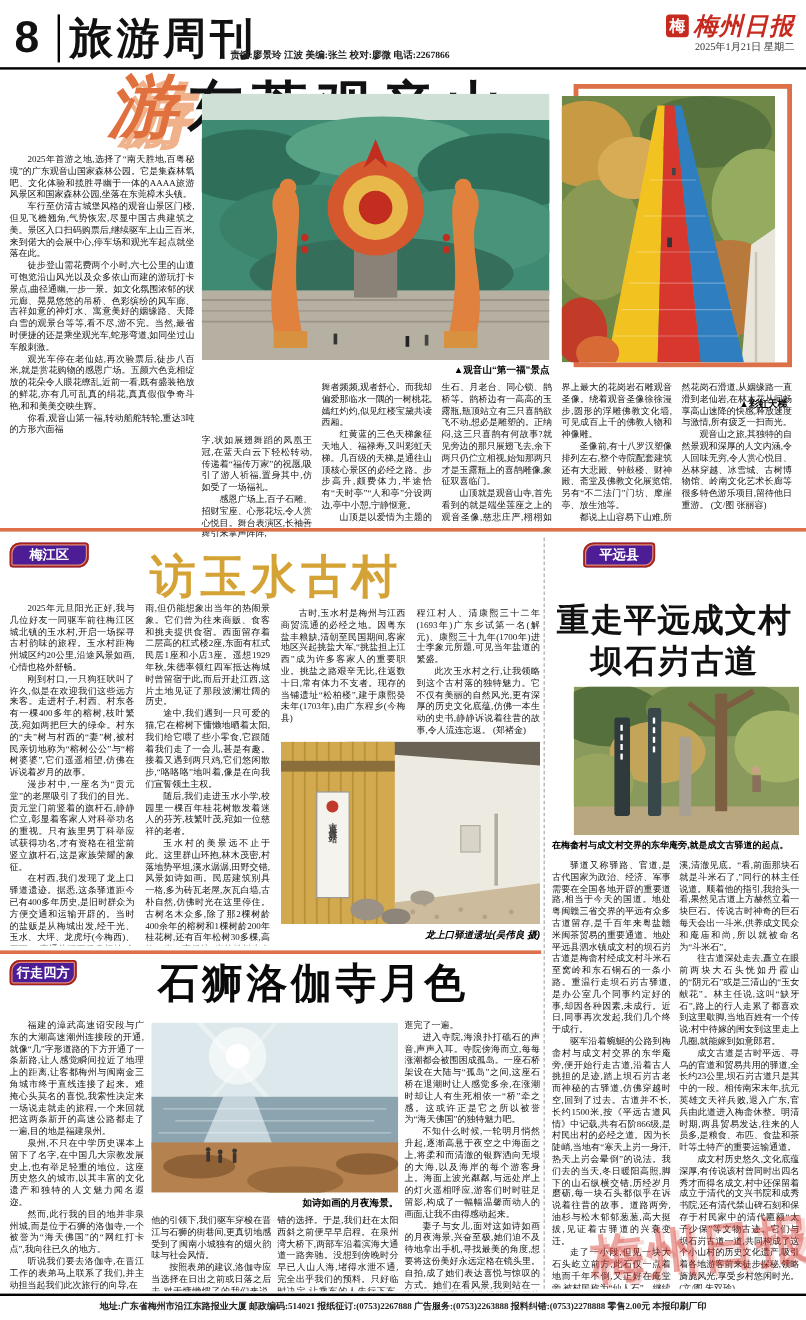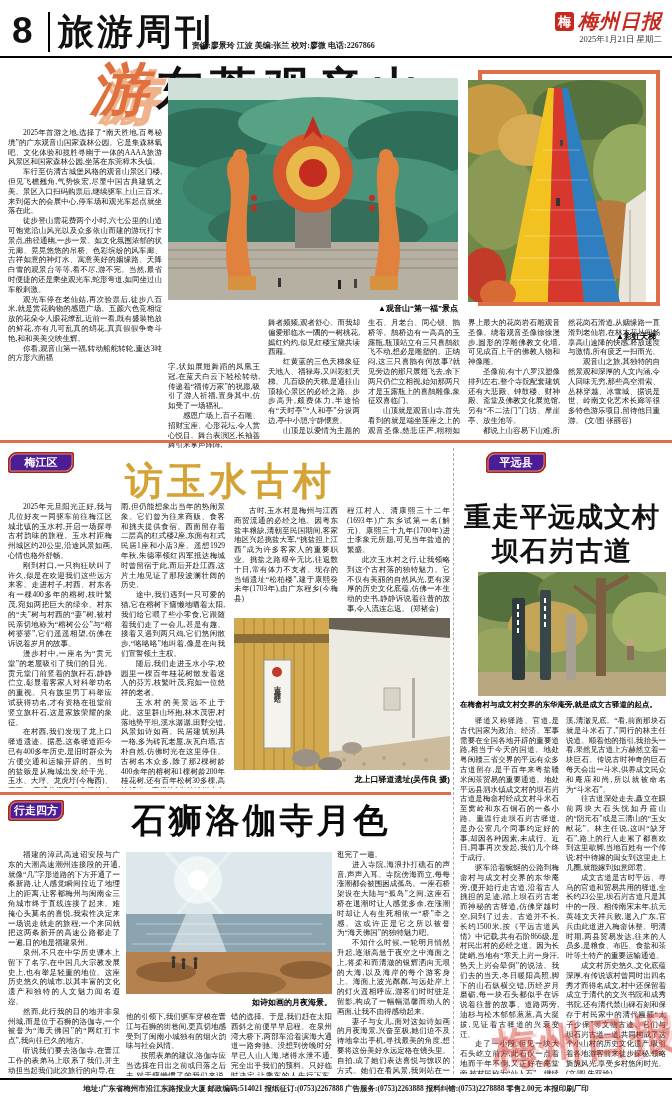--- a/index.html
+++ b/index.html
@@ -152,21 +152,21 @@
       <p>生石、月老台、同心锁、鹊桥等。鹊桥边有一高高的玉露瓶,瓶顶站立有三只喜鹊欲飞不动,想必是雕塑的。正纳闷,这三只喜鹊有何故事?就见旁边的那只展翅飞去,余下两只仍伫立相视,始知那两只才是玉露瓶上的喜鹊雕像,象征双喜临门。</p>
       <p>山顶就是观音山寺,首先看到的就是端坐莲座之上的观音圣像,慈悲庄严,栩栩如生,据说是世</p>
     </div>
   <div class="abs body cont" style="left:468px;top:318px;width:92px;height:118px;">
       <p>界上最大的花岗岩石雕观音圣像。绕着观音圣像徐徐漫步,圆形的浮雕佛教文化墙,可见成百上千的佛教人物和神像雕。</p>
       <p>圣像前,有十八罗汉塑像排列左右,整个寺院配套建筑还有大悲殿、钟鼓楼、财神殿、斋堂及佛教文化展览馆,另有“不二法门”门坊、摩崖亭、放生池等。</p>
       <p>都说上山容易下山难,所幸观音山有广东省内最长的一条天</p>
     </div>
   <div class="abs body cont" style="left:568px;top:318px;width:92px;height:118px;">
       <p>然花岗石滑道,从姻缘路一直滑到老仙岩,在林木花丛间畅享高山速降的快感,释放速度与激情,所有疲乏一扫而光。</p>
-      <p>观音山之旅,其独特的自然景观和深厚的人文内涵,令人回味无穷,那些高空滑索、丛林穿越、冰雪城、据说是世、岭南文化艺术长廊等很多特色游乐项目,留待他日重游。 (文/图 张丽容)</p>
+      <p>观音山之旅,其独特的自然景观和深厚的人文内涵,令人回味无穷,令人赏心悦目、丛林穿越、冰雪城、古树博物馆、岭南文化艺术长廊等很多特色游乐项目,留待他日重游。 (文/图 张丽容)</p>
     </div>
 
   <div class="abs rule-orange" style="left:0;top:440px;width:672px;height:3px;"></div>
   <div class="abs vdash" style="left:453px;top:448px;height:626px;width:0;"></div>
 
   <div class="abs badge" style="left:8px;top:452px;width:66px;height:21px;">梅江区</div>
   <div class="abs sec-title-gold" style="left:95px;top:462px;width:270px;">访玉水古村</div>
 
   <div class="abs body" style="left:8px;top:502px;width:104px;height:286px;">
       <p>2025年元旦阳光正好,我与几位好友一同驱车前往梅江区城北镇的玉水村,开启一场探寻古村韵味的旅程。玉水村距梅州城区约20公里,沿途风景如画,心情也格外舒畅。</p>
@@ -216,21 +216,21 @@
       <rect x="30" y="42" width="27" height="88" fill="#f5f3ee" stroke="#999" stroke-width="1"></rect>
       <circle cx="43" cy="54" r="5" fill="#c0392b"></circle>
       <ellipse cx="72" cy="140" rx="14" ry="9" fill="#9b9184"></ellipse>
       <ellipse cx="96" cy="146" rx="12" ry="7" fill="#8d857a"></ellipse>
       <ellipse cx="118" cy="130" rx="10" ry="6" fill="#a79d8f"></ellipse>
       <rect x="178" y="60" width="3" height="60" fill="#b3aca0"></rect>
       <rect x="150" y="70" width="16" height="22" fill="#d9d4c8" stroke="#b3aca0"></rect>
     </svg>
     <span class="sign-vert" style="left:38px;top:62px;">古道与古驿站</span>
   </div>
-  <div class="abs caption" style="left:234px;top:774px;width:216px;text-align:right;">龙上口驿道遗址(吴伟良 摄)</div>
+  <div class="abs caption" style="left:234px;top:774px;width:216px;text-align:right;font-style:italic;">龙上口驿道遗址(吴伟良 摄)</div>
 
   <div class="abs rule-orange" style="left:0;top:792px;width:451px;height:3px;"></div>
 
   <div class="abs badge" style="left:8px;top:800px;width:56px;height:21px;">行走四方</div>
   <div class="abs sec-title-black" style="left:96px;top:804px;width:330px;">石狮洛伽寺月色</div>
 
   <div class="abs body" style="left:8px;top:850px;width:112px;height:226px;">
       <p>福建的漳武高速诏安段与广东的大潮高速潮州连接段的开通,就像“几”字形道路的下方开通了一条新路,让人感觉瞬间拉近了地理上的距离,让客都梅州与闽南金三角城市终于直线连接了起来。难掩心头莫名的喜悦,我索性决定来一场说走就走的旅程,一个来回就把这两条新开的高速公路都走了一遍,目的地是福建泉州。</p>
       <p>泉州,不只在中学历史课本上留下了名字,在中国几大宗教发展史上,也有举足轻重的地位。这座历史悠久的城市,以其丰富的文化遗产和独特的人文魅力闻名遐迩。</p>
       <p>然而,此行我的目的地并非泉州城,而是位于石狮的洛伽寺,一个被誉为“海天佛国”的“网红打卡点”,我向往已久的地方。</p>

